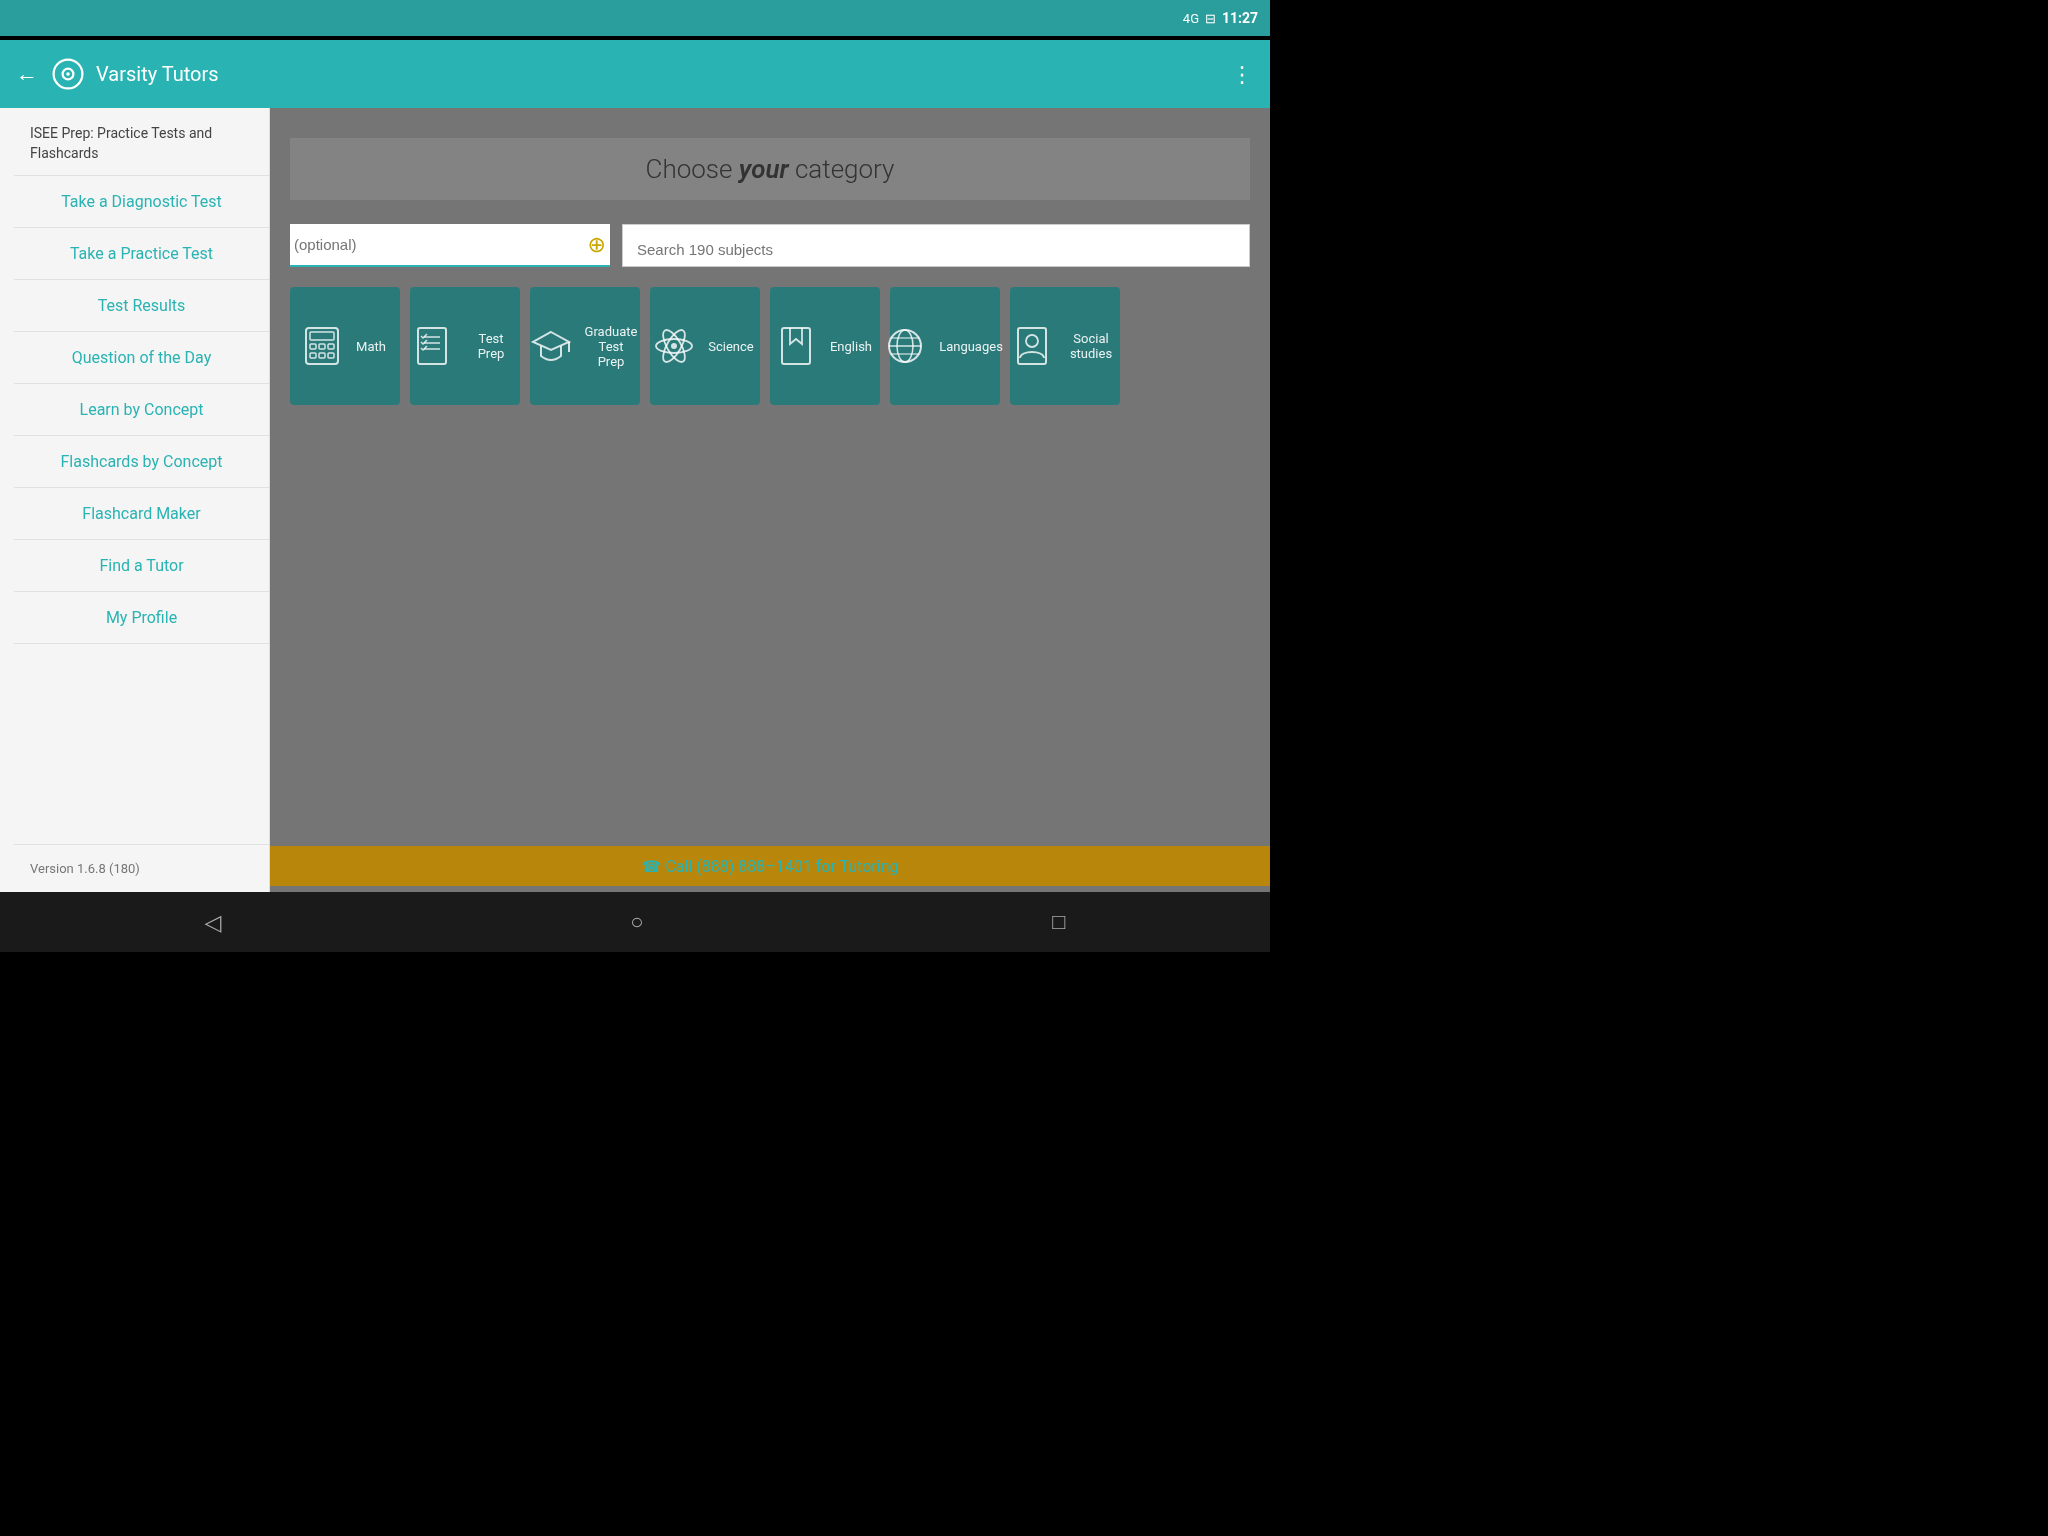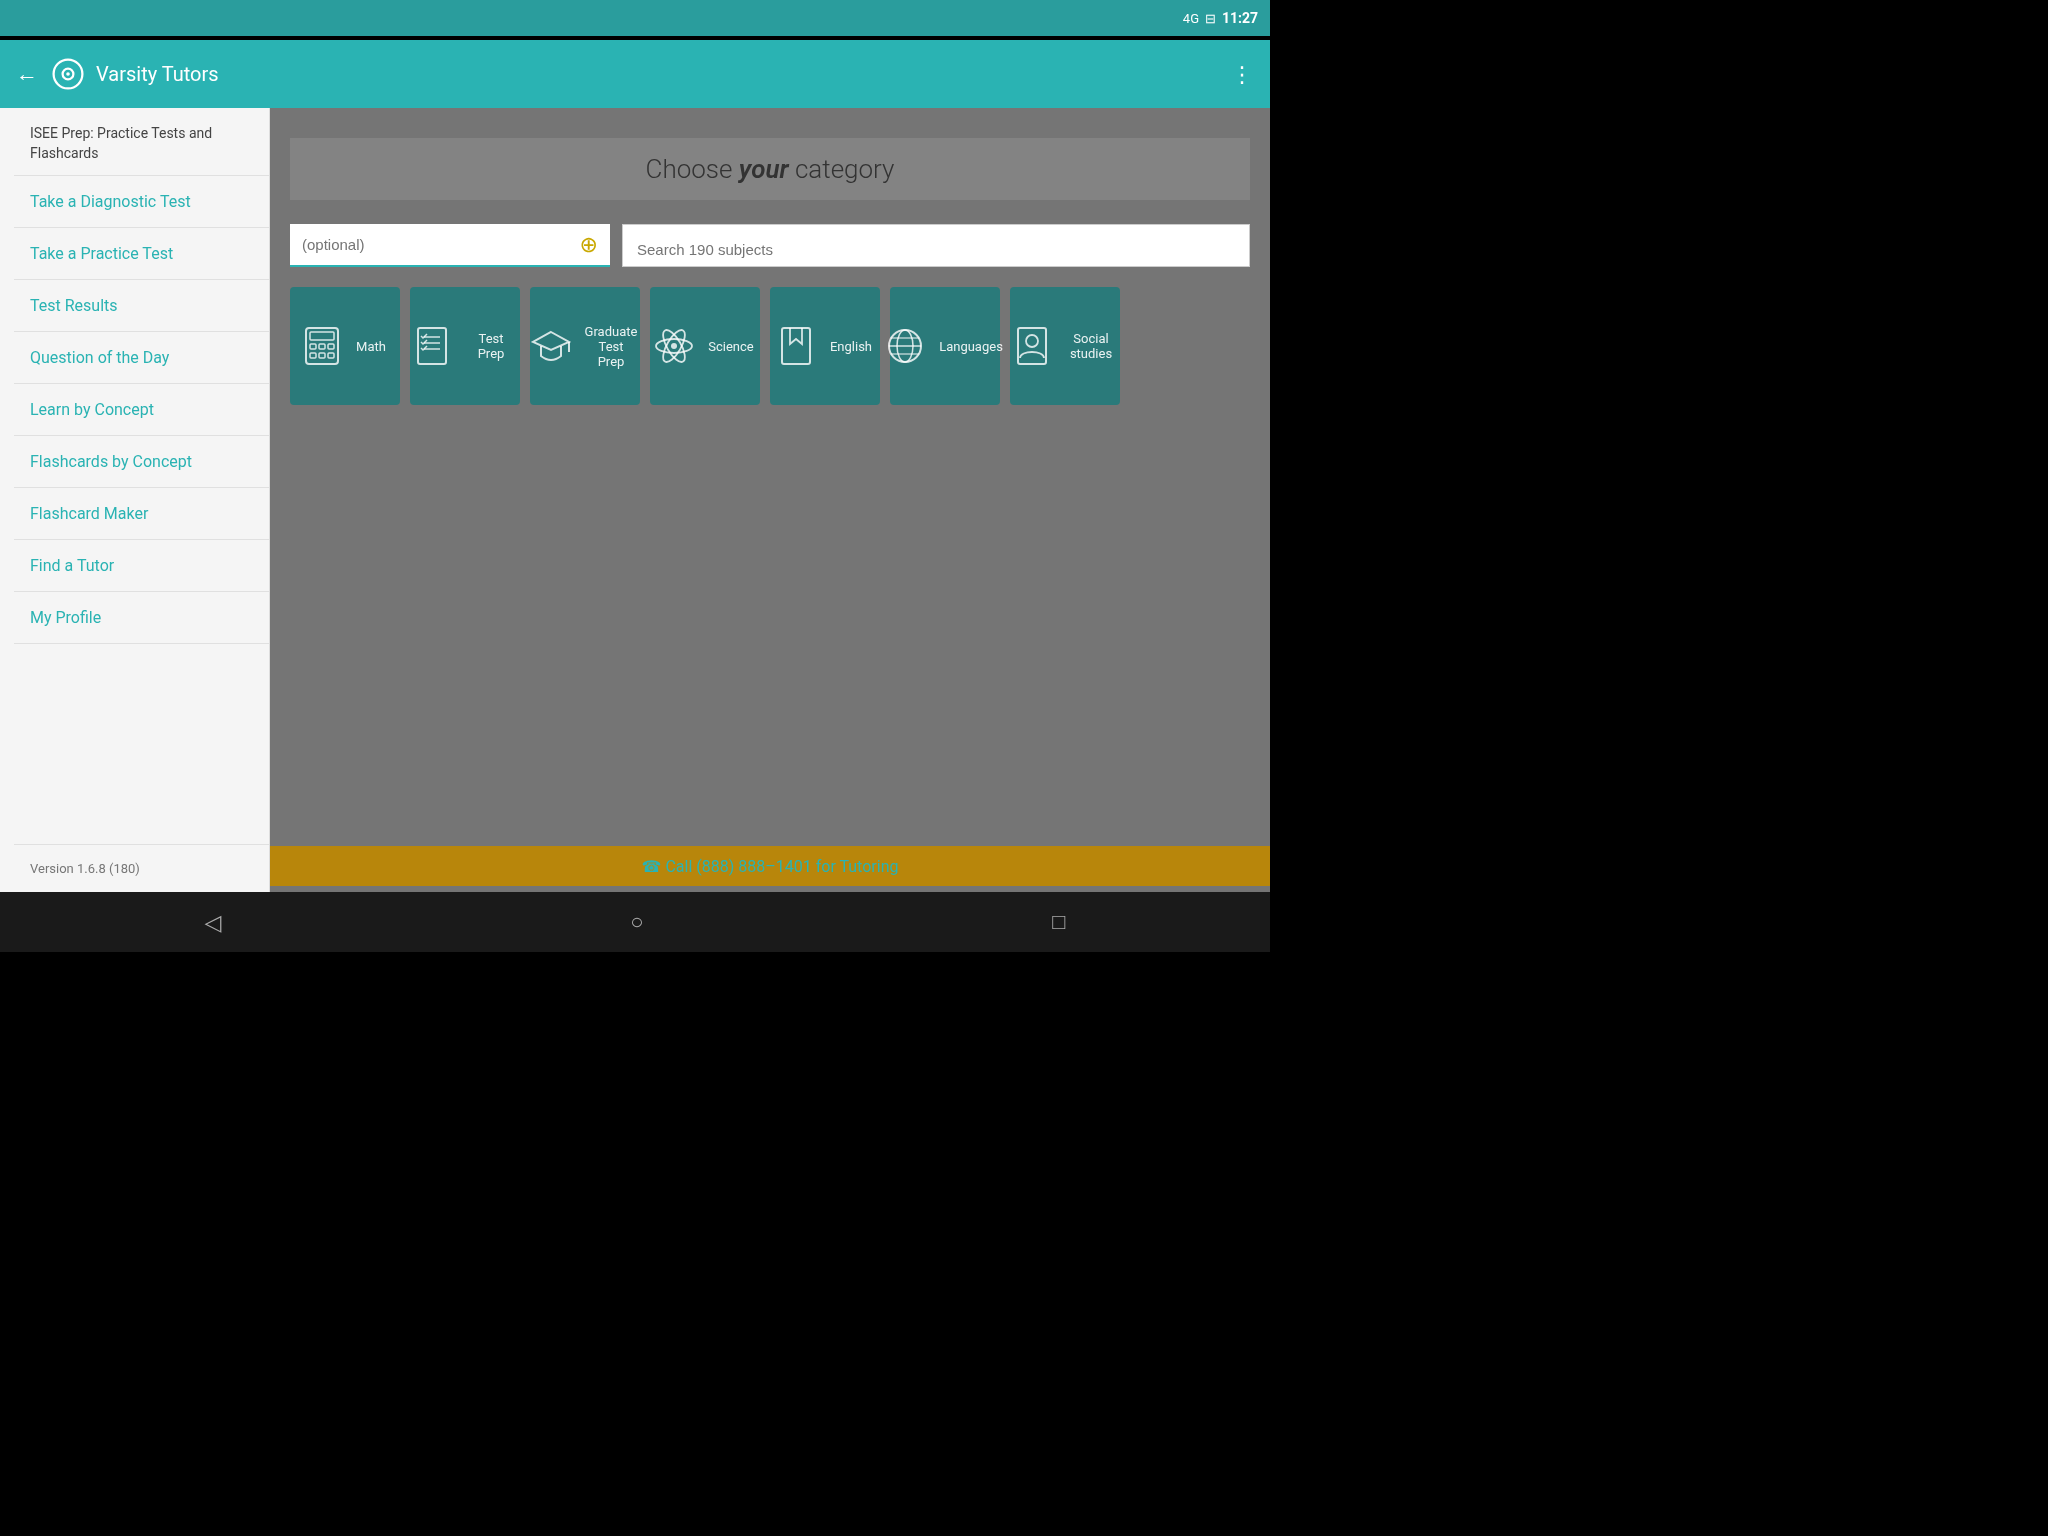--- a/index.html
+++ b/index.html
@@ -106,20 +106,21 @@
     }
     .sidebar-section {
       border-bottom: 1px solid #e0e0e0;
     }
     .sidebar-item {
       padding: 16px 16px;
       color: #2ab3b3;
       font-size: 16px;
       cursor: pointer;
       display: block;
+      text-align: center;
     }
     .sidebar-divider {
       height: 1px;
       background: #e0e0e0;
     }
     .sidebar-spacer {
       flex: 1;
     }
     .sidebar-version {
       padding: 16px;
@@ -160,21 +161,21 @@
       display: flex;
       gap: 12px;
       margin-bottom: 20px;
     }
     .grade-input-wrap {
       flex: 1;
       background: #fff;
       border-bottom: 2px solid #2ab3b3;
       display: flex;
       align-items: center;
-      padding: 8px 12px;
+      padding: 8px 4px;
       max-width: 320px;
     }
     .grade-input {
       flex: 1;
       border: none;
       outline: none;
       font-size: 15px;
       color: #777;
       background: transparent;
     }

